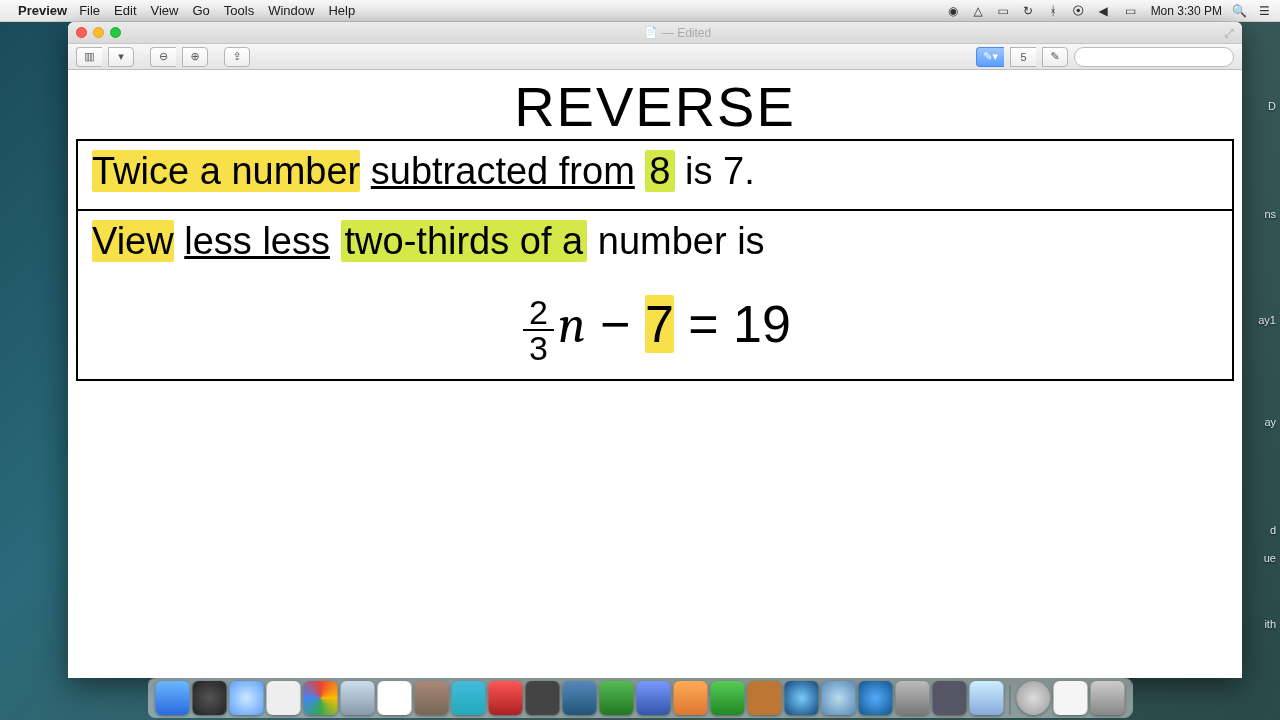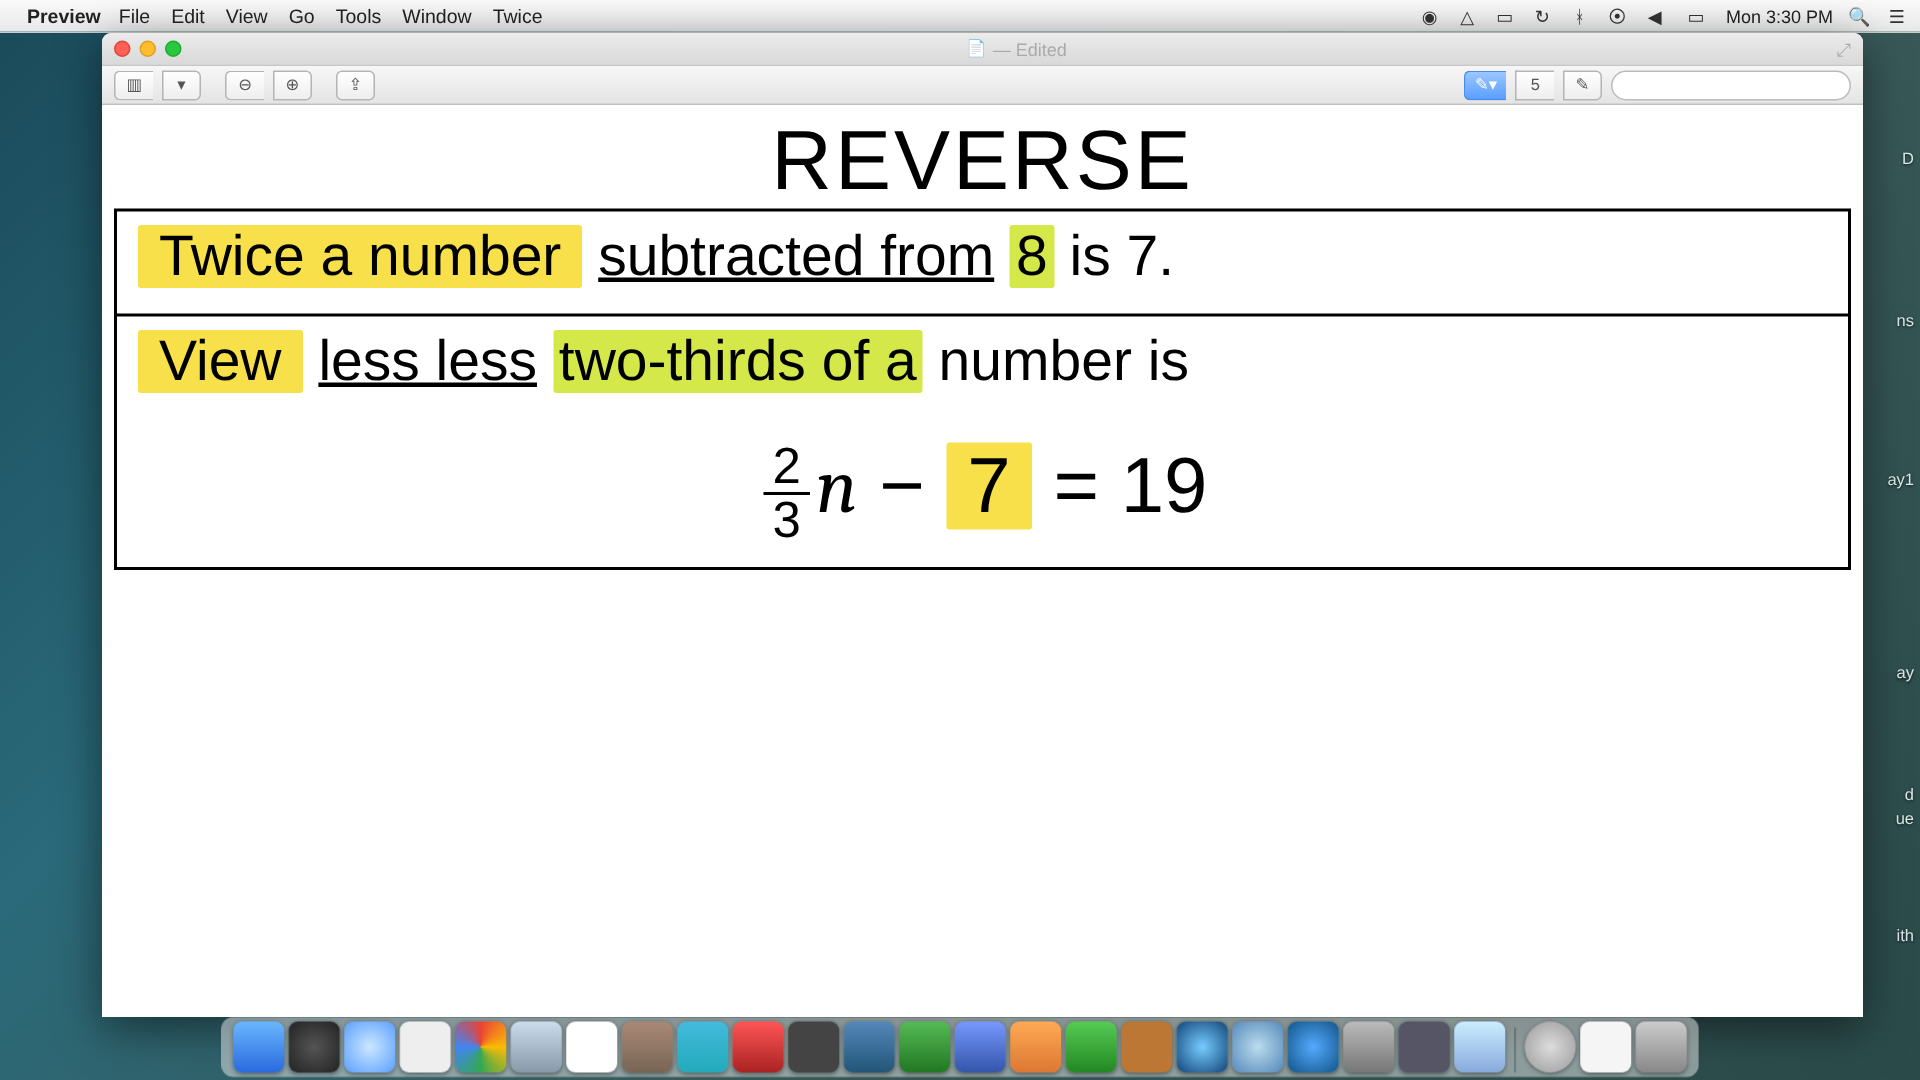--- a/index.html
+++ b/index.html
@@ -38,21 +38,21 @@
 .tbtn.active{background:linear-gradient(#9cc6ff,#5a9fff);color:#fff;border-color:#4a8ae8}
 
 
 .doc{flex:1;background:#0369a1;overflow:hidden;position:relative}
 .page{position:absolute;left:0;right:0;top:0;bottom:0;background:#fff}
 .heading{font-family:Arial,sans-serif;font-size:56px;letter-spacing:2px;text-align:center;margin-top:4px}
 .box{margin:0 8px;border:2px solid #000;border-top:2px solid #000}
 .row{border-bottom:2px solid #000;padding:8px 14px 14px}
 .sentence{font-family:'Comic Sans MS',cursive;font-size:38px;line-height:1.2}
 .eq{font-family:Cambria,'Times New Roman',serif;font-size:52px;text-align:center;margin-top:30px}
-.hl{background:#f7e04a;padding:0 14px;border-radius:2px}
+.hl{background:#f7e04a;padding:0 0;border-radius:2px}
 .hl-g{background:#d5e84a;padding:0 4px;border-radius:2px}
 .ul{text-decoration:underline}
 .frac{display:inline-flex;flex-direction:column;align-items:center;font-size:34px;line-height:1;vertical-align:middle;margin:0 4px}
 .frac .num{border-bottom:2px solid #000;padding:0 6px}
 .frac .den{padding:0 6px}
 .n-it{font-style:italic;font-family:Cambria,serif}
 
 
 .dock{position:absolute;bottom:2px;left:50%;transform:translateX(-50%);height:40px;background:rgba(235,235,235,.5);border-radius:8px;padding:3px 8px;display:flex;align-items:end;gap:3px;backdrop-filter:blur(4px)}
 .dock .di{width:34px;height:34px;border-radius:6px;background:linear-gradient(#bbb,#888);box-shadow:0 1px 3px rgba(0,0,0,.4)}
@@ -62,35 +62,35 @@
 .peek{position:absolute;right:4px;color:#dce8ea;font-size:11px;text-shadow:0 1px 2px rgba(0,0,0,.7)}
 </style>
 </head>
 <body>
 
 <div class="desktop"></div>
 
 <div class="peek" style="top:100px">D</div>
 <div class="peek" style="top:208px">ns</div>
 <div class="peek" style="top:314px">ay1</div>
-<div class="peek" style="top:443px">ay</div>
+<div class="peek" style="top:416px">ay</div>
 <div class="peek" style="top:524px">d</div>
-<div class="peek" style="top:540px">ue</div>
+<div class="peek" style="top:552px">ue</div>
 <div class="peek" style="top:618px">ith</div>
 
 <div class="menubar">
   <span class="apple"></span>
   <span class="app">Preview</span>
   <span class="mi">File</span>
   <span class="mi">Edit</span>
   <span class="mi">View</span>
   <span class="mi">Go</span>
   <span class="mi">Tools</span>
   <span class="mi">Window</span>
-  <span class="mi">Twice</span>
+  <span class="mi">Help</span>
   <span class="spacer"></span>
   <span class="right">
     <span class="ic">◉</span>
     <span class="ic">△</span>
     <span class="ic">▭</span>
     <span class="ic">↻</span>
     <span class="ic">ᚼ</span>
     <span class="ic">⦿</span>
     <span class="ic">◀</span>
     <span class="ic" style="width:20px">▭</span>

